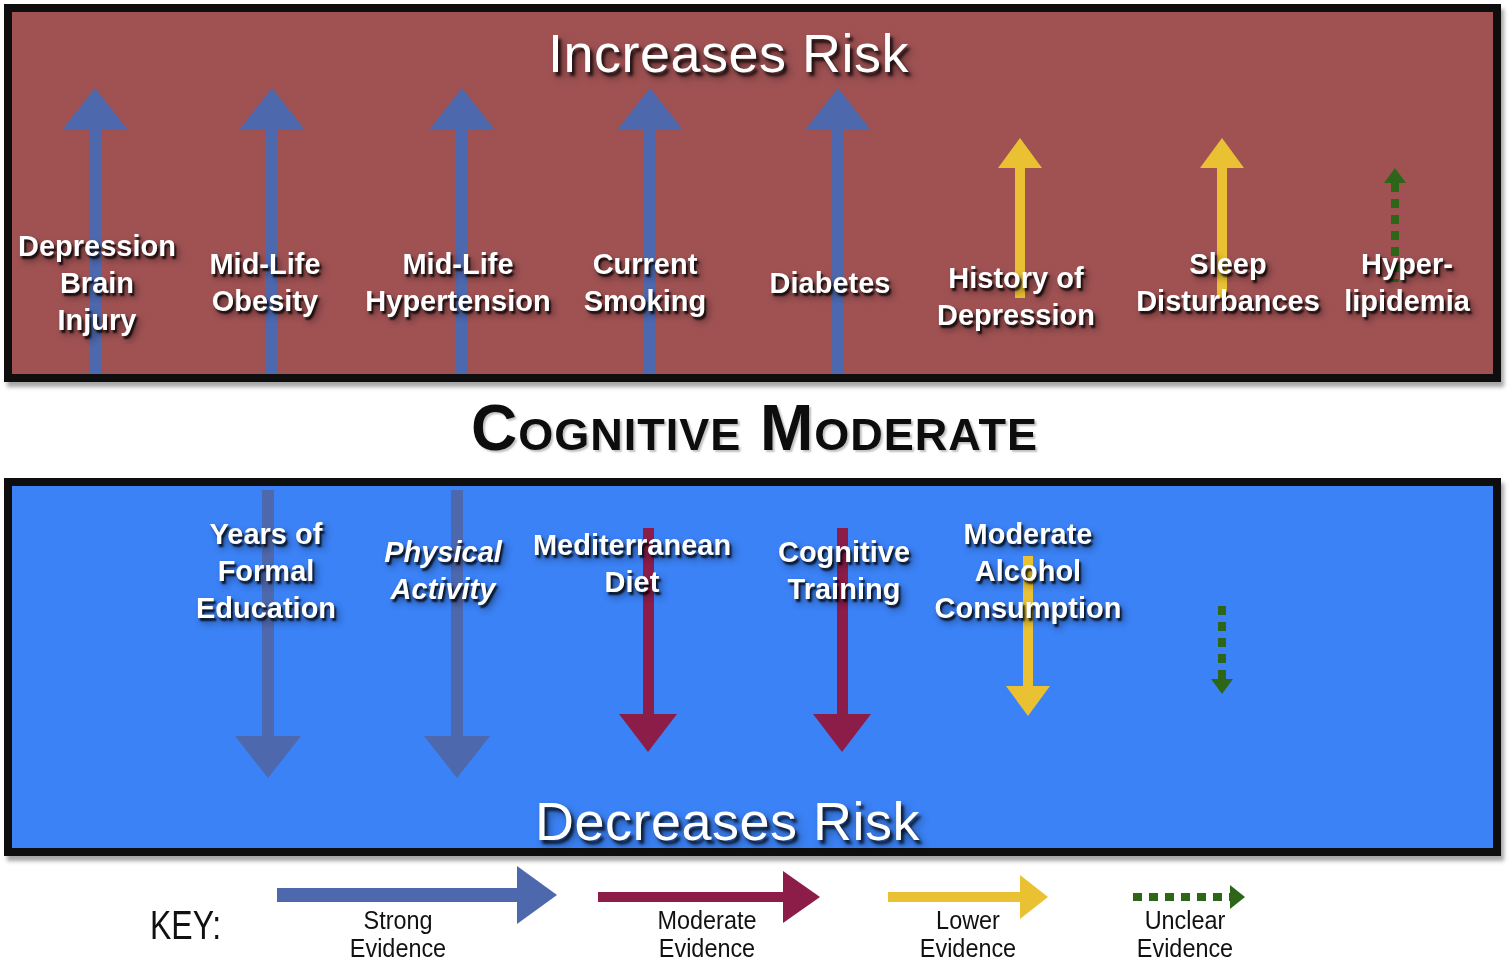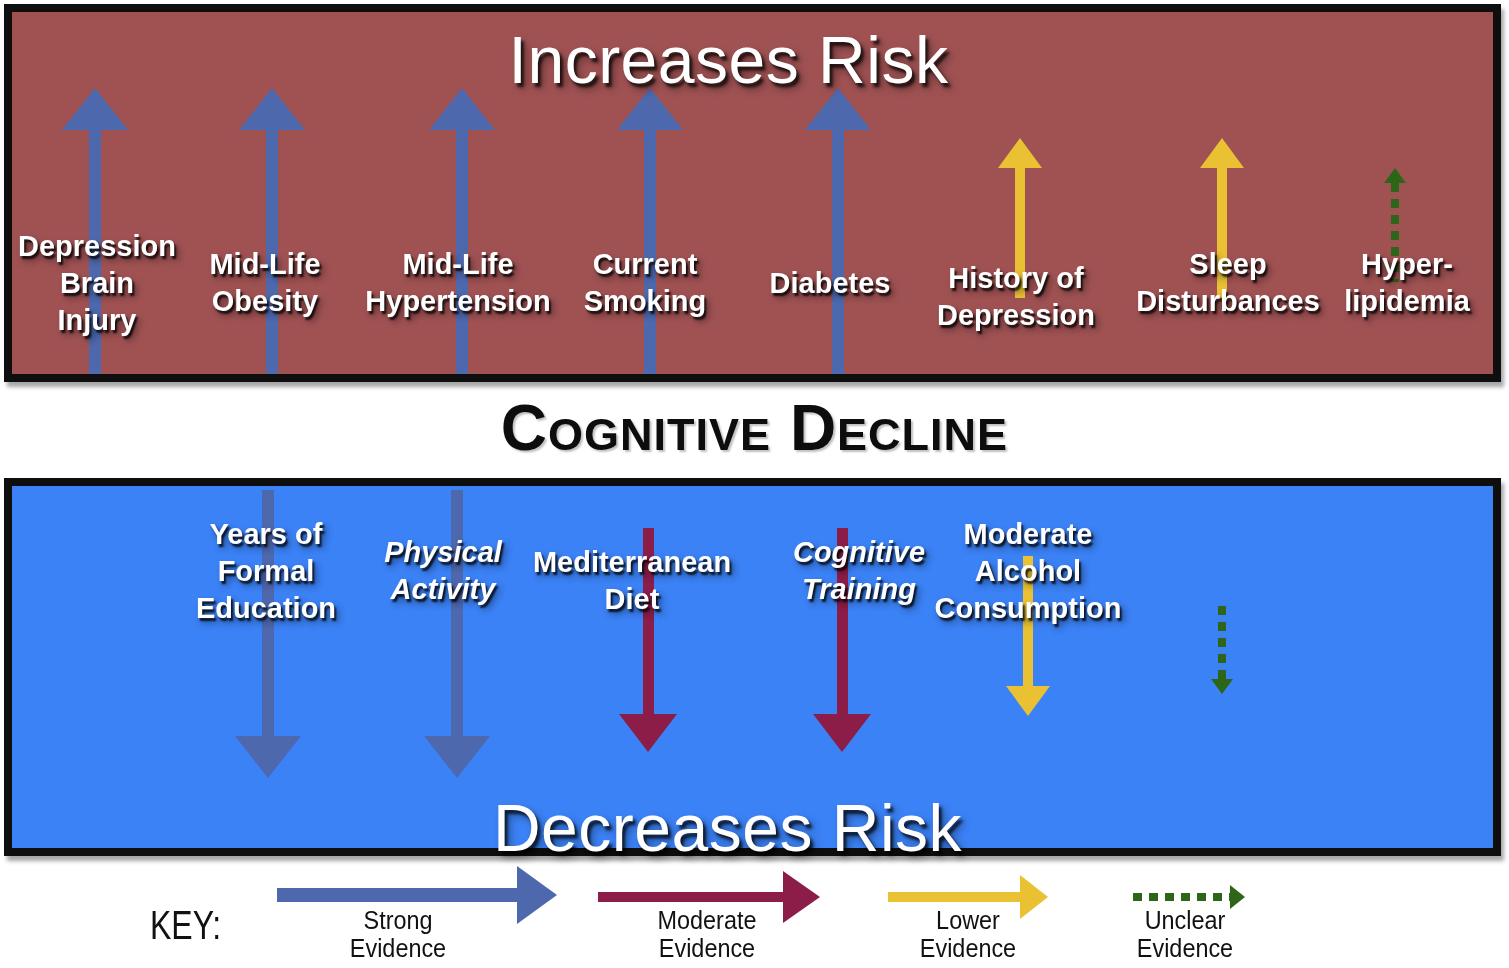--- a/index.html
+++ b/index.html
@@ -9,21 +9,21 @@
   }
   .panel{
     position:absolute;left:4px;width:1497px;height:378px;
     border:8px solid #0e0e0e;box-sizing:border-box;
     box-shadow:3px 5px 4px rgba(0,0,0,0.35);
   }
   #panel-increase{top:4px;background:#a05253;}
   #panel-decrease{top:478px;background:#3b82f6;}
   .panel-title{
     position:absolute;left:0;width:100%;box-sizing:border-box;text-align:center;
-    color:#fff;font-size:66px;font-weight:400;letter-spacing:0.5px;z-index:3;
+    color:#fff;font-size:54px;font-weight:400;letter-spacing:0.5px;z-index:3;
     text-shadow:3px 4px 3px rgba(0,0,0,0.75),5px 6px 8px rgba(0,0,0,0.4);
   }
   #center-title{
     position:absolute;top:386px;left:0;width:100%;text-align:center;
     font-variant:small-caps;font-weight:bold;font-size:64px;line-height:84px;
     letter-spacing:1px;color:#0d0d0d;z-index:3;
     text-shadow:2px 2px 2px rgba(0,0,0,0.25);
   }
   
   .flabel{
@@ -136,21 +136,21 @@
         <div>Disturbances</div>
         <div></div>
     </div>
     <div class="flabel" style="left:1300px;top:215px;width:190px;text-align:right;">
       <div>Hyper-</div>
         <div>lipidemia</div>
         <div></div>
     </div>
   </div>
 
-  <div id="center-title">Cognitive Decline</div>
+  <div id="center-title">Cognitive Moderate</div>
 
   <div class="panel" id="panel-decrease">
 
     <div class="varrow down ev-strong" style="left:223px;top:4px;height:288px;--sw:12px;--hw:33px;--hh:42px">
         <div class="stem"></div>
         <div class="head"></div>
       </div>
     <div class="varrow down ev-strong" style="left:412px;top:4px;height:288px;--sw:12px;--hw:33px;--hh:42px">
         <div class="stem"></div>
         <div class="head"></div>
@@ -178,26 +178,26 @@
     <div class="flabel" style="left:134px;top:29px;width:240px;">
       <div>Years of</div>
         <div>Formal</div>
         <div>Education</div>
     </div>
     <div class="flabel" style="left:311px;top:29px;width:240px;font-style:italic;">
       <div>Physical</div>
         <div>Activity</div>
         <div></div>
     </div>
-    <div class="flabel" style="left:500px;top:39px;width:240px;">
+    <div class="flabel" style="left:500px;top:22px;width:240px;">
       <div>Mediterranean</div>
         <div>Diet</div>
         <div></div>
     </div>
-    <div class="flabel" style="left:727px;top:29px;width:240px;font-style:italic;">
+    <div class="flabel" style="left:712px;top:29px;width:240px;">
       <div>Cognitive</div>
         <div>Training</div>
         <div></div>
     </div>
     <div class="flabel" style="left:896px;top:29px;width:240px;">
       <div>Moderate</div>
         <div>Alcohol</div>
         <div>Consumption</div>
     </div>
 

